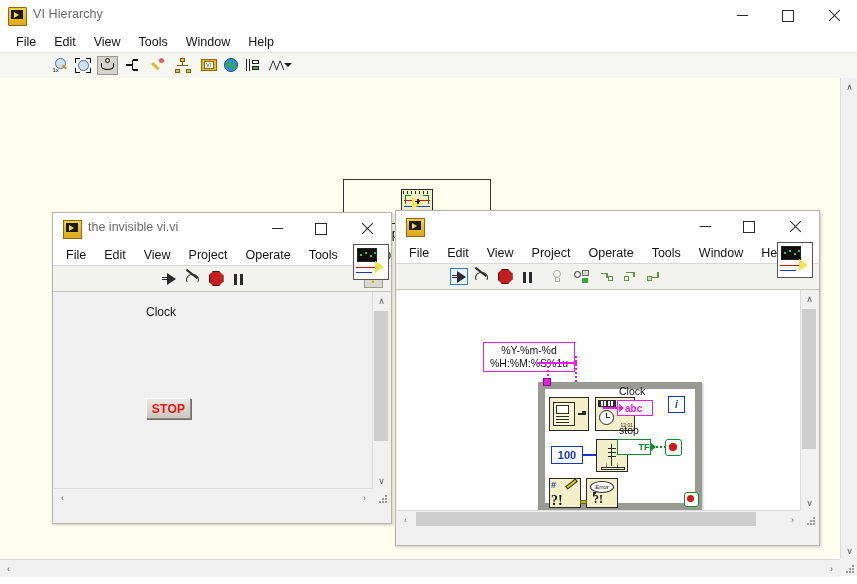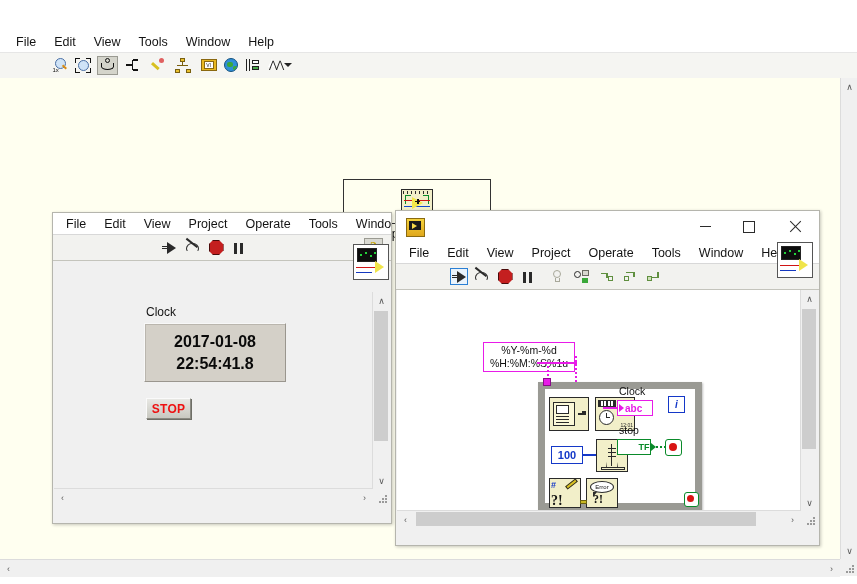--- a/index.html
+++ b/index.html
@@ -251,20 +251,33 @@
       radial-gradient(circle at 8px 8px,#9a9a9a 0 1px,transparent 1.2px),
       radial-gradient(circle at 5px 5px,#9a9a9a 0 1px,transparent 1.2px),
       radial-gradient(circle at 8px 5px,#9a9a9a 0 1px,transparent 1.2px),
       radial-gradient(circle at 8px 2px,#9a9a9a 0 1px,transparent 1.2px);}
 </style>
 </head>
 <body>
 
 <div class="app">
 
+  <div class="titlebar">
+    <div class="tb-icon"></div>
+    <div class="tb-title">VI Hierarchy</div>
+    <div class="wbtn" style="right:92px">
+        <span class="glyph-min"></span>
+      </div>
+    <div class="wbtn" style="right:46px">
+        <span class="glyph-max"></span>
+      </div>
+    <div class="wbtn close" style="right:0px">
+        <span class="glyph-x"></span>
+      </div>
+  </div>
 
   <div class="menubar">
     <div class="menuitem">File</div>
     <div class="menuitem">Edit</div>
     <div class="menuitem">View</div>
     <div class="menuitem">Tools</div>
     <div class="menuitem">Window</div>
     <div class="menuitem">Help</div>
   </div>
 
@@ -367,20 +380,33 @@
         <span class="bar red"></span>
           <span class="bar blu"></span>
         <span class="arw"></span>
         <span class="plus"></span>
           <span class="plus2"></span>
       </div>
     </div>
     <div class="hier-label">Main Application Instance</div>
 
     <div class="win" style="left:52px;top:134px;width:340px;height:312px;">
+      <div class="win-title">
+        <div class="win-ticon"></div>
+        <div class="win-ttext">the invisible vi.vi</div>
+        <div class="wbtn" style="right:92px;width:44px;">
+            <span class="glyph-min"></span>
+          </div>
+        <div class="wbtn" style="right:48px;width:44px;">
+            <span class="glyph-max"></span>
+          </div>
+        <div class="wbtn close" style="right:2px;width:44px;">
+            <span class="glyph-x"></span>
+          </div>
+      </div>
 
       <div class="win-menubar">
         <div class="menuitem">File</div>
         <div class="menuitem">Edit</div>
         <div class="menuitem">View</div>
         <div class="menuitem">Project</div>
         <div class="menuitem">Operate</div>
         <div class="menuitem">Tools</div>
         <div class="menuitem">Windo</div>
       </div>
@@ -408,24 +434,20 @@
         <span class="scr"></span>
           <span class="grn"></span>
         <span class="rw"></span>
           <span class="bw"></span>
           <span class="ytri"></span>
       </div>
 
       <div class="win-body" style="position:absolute;left:1px;top:79px;width:336px;height:214px;background:#f0f0f0;">
         <div class="fp-canvas">
           <div class="fp-label" style="left:92px;top:13px;">Clock</div>
-          <div class="clock-disp" style="left:90px;top:31px;width:140px;height:57px;">
-            <div>2017-01-08</div>
-            <div>22:54:41.8</div>
-          </div>
           <div class="stop-btn" style="left:92px;top:106px;width:43px;height:19px;">STOP</div>
         </div>
 
         <div class="sb-v" style="right:0;top:0;bottom:17px;">
           <div class="sb-arrow" style="top:0">∧</div>
           <div class="sb-thumb-v" style="top:19px;height:130px;"></div>
           <div class="sb-arrow" style="bottom:0">∨</div>
         </div>
         <div class="sb-h" style="left:0;right:17px;bottom:0;">
           <div class="sb-arrow" style="left:0">‹</div>

